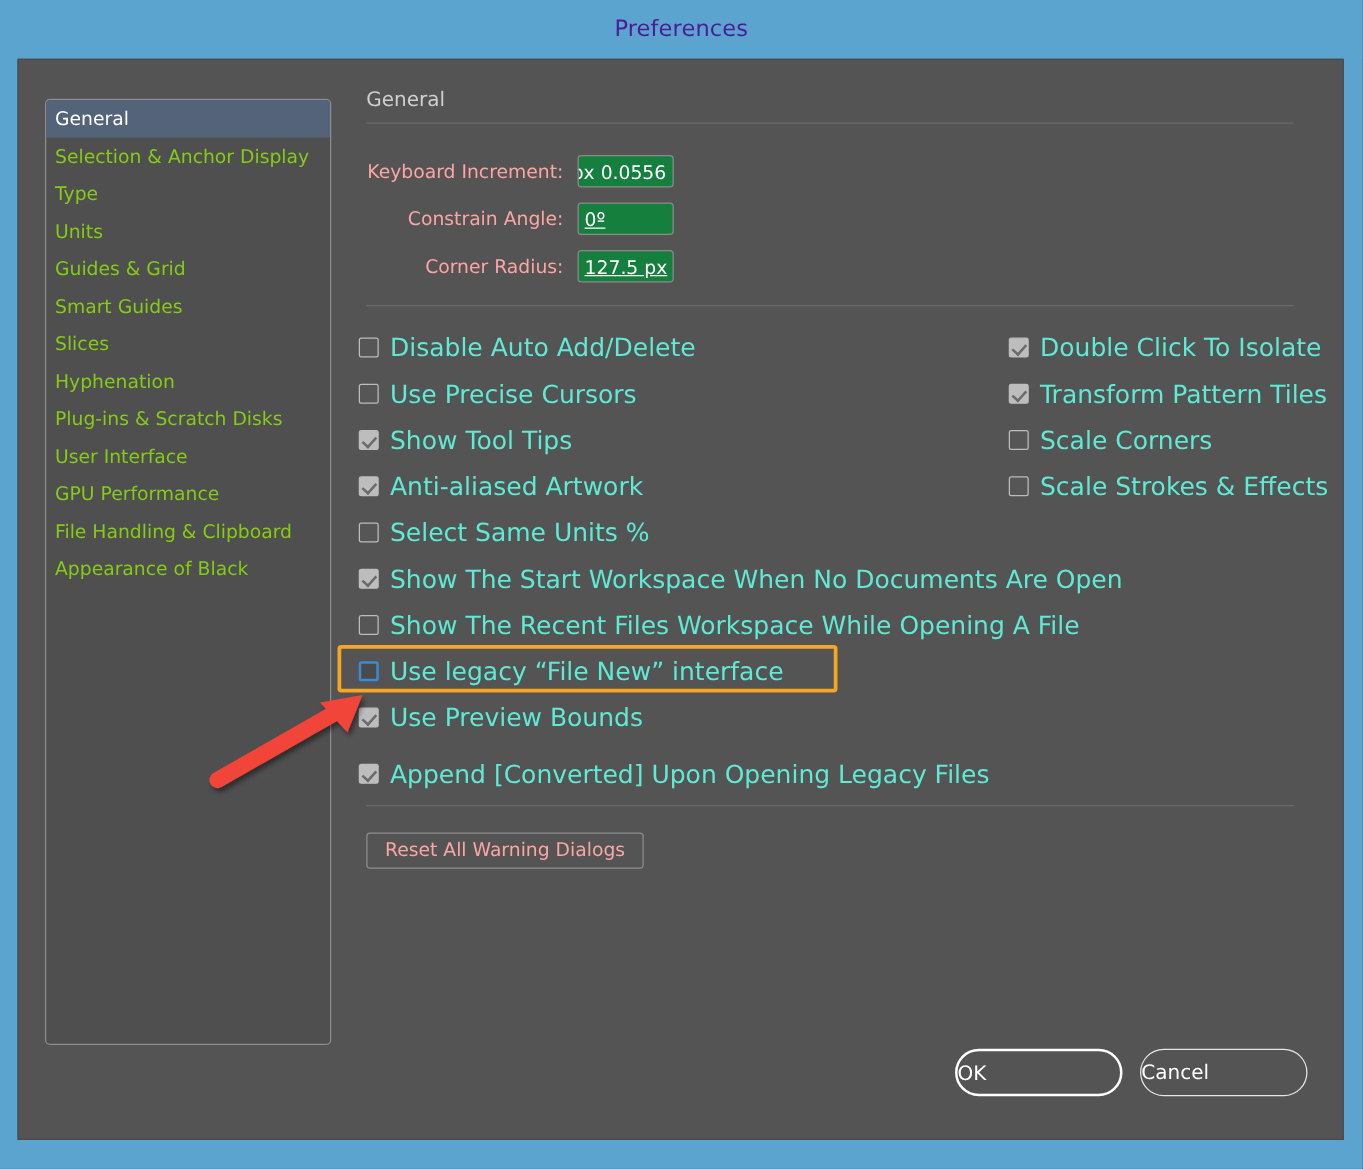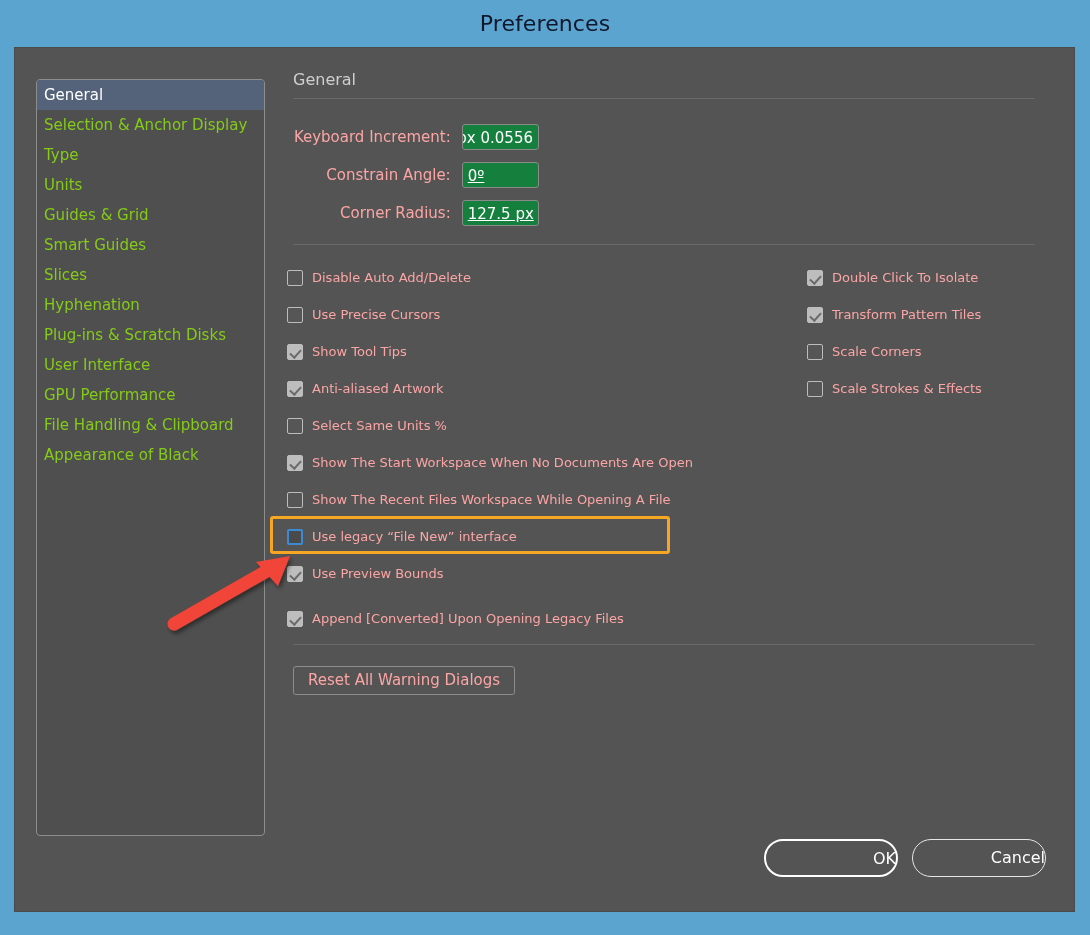--- a/index.html
+++ b/index.html
@@ -28,22 +28,22 @@
     position: absolute;
     left: 0; top: 0;
     width: 1090px;
     height: 47px;
     background: #5ba4d0;
     display: flex;
     align-items: center;
     justify-content: center;
   }
   #title-bar .title-text {
-    font-size: 22px;
-    color: #0f172a;
+    font-size: 18px;
+    color: #4c1d95;
     letter-spacing: .1px;
   }
 
   
   #dialog-body {
     position: absolute;
     left: 14px;
     top: 47px;
     width: 1061px;
     height: 865px;
@@ -187,22 +187,22 @@
     border: solid #6b6b6b;
     border-width: 0 2px 2px 0;
     transform: rotate(42deg);
   }
   .chk-box.highlight {
     border-color: #3c89d4;
     background: #4a4a4a;
     border-width: 2px;
   }
   .chk-label {
-    font-size: 13px;
-    color: #fca5a5;
+    font-size: 20px;
+    color: #5eead4;
     white-space: nowrap;
   }
 
   
   #legacy-highlight {
     position: absolute;
     left: -9px;
     top: 257px;
     width: 400px;
     height: 38px;
@@ -233,21 +233,21 @@
     position: absolute;
     right: 28px;
     bottom: 34px;
     display: flex;
     gap: 14px;
   }
   .pill {
     width: 134px;
     height: 38px;
     line-height: 36px;
-    text-align: right;
+    text-align: left;
     border-radius: 19px;
     background: #545454;
     color: #ffffff;
     font-size: 16px;
     font-family: "DejaVu Sans", "Liberation Sans", sans-serif;
     box-sizing: border-box;
   }
   .pill.primary { border: 2px solid #ffffff; }
   .pill.secondary { border: 1px solid #e6e6e6; }
 

